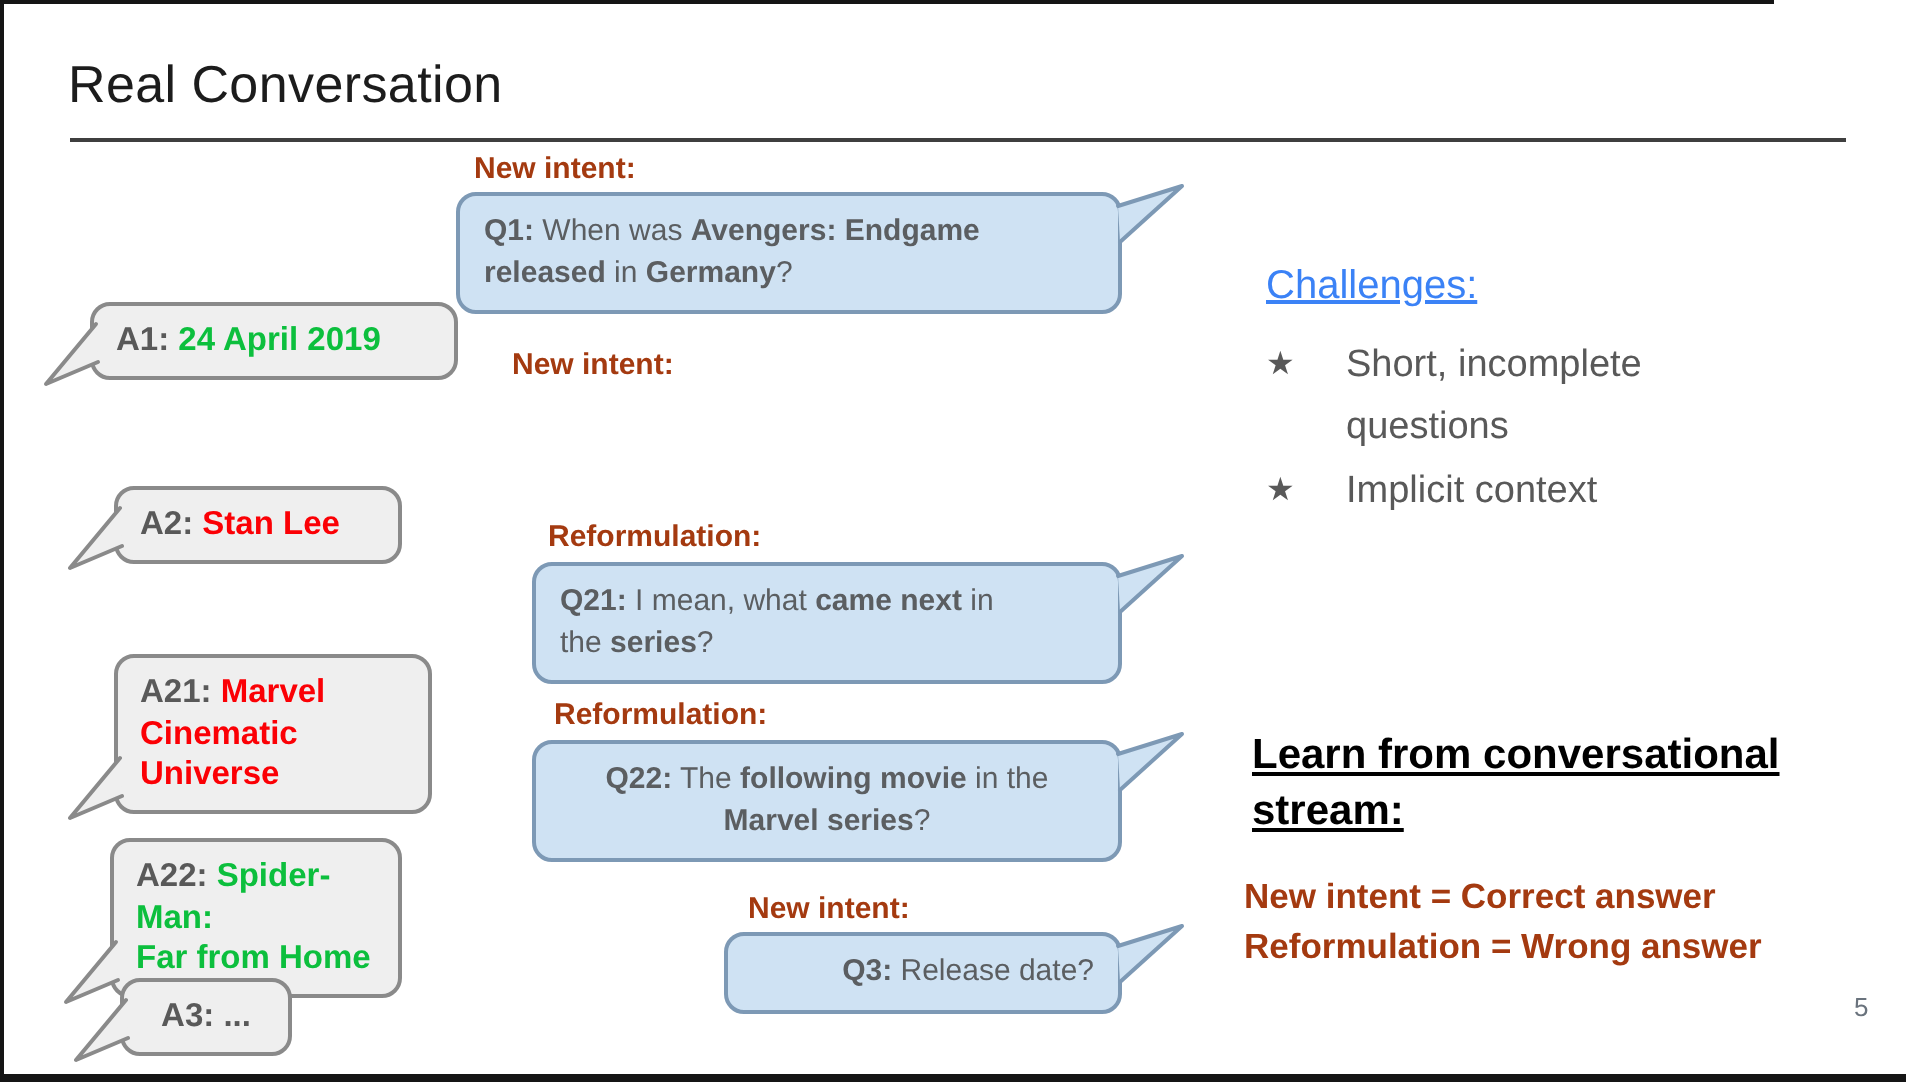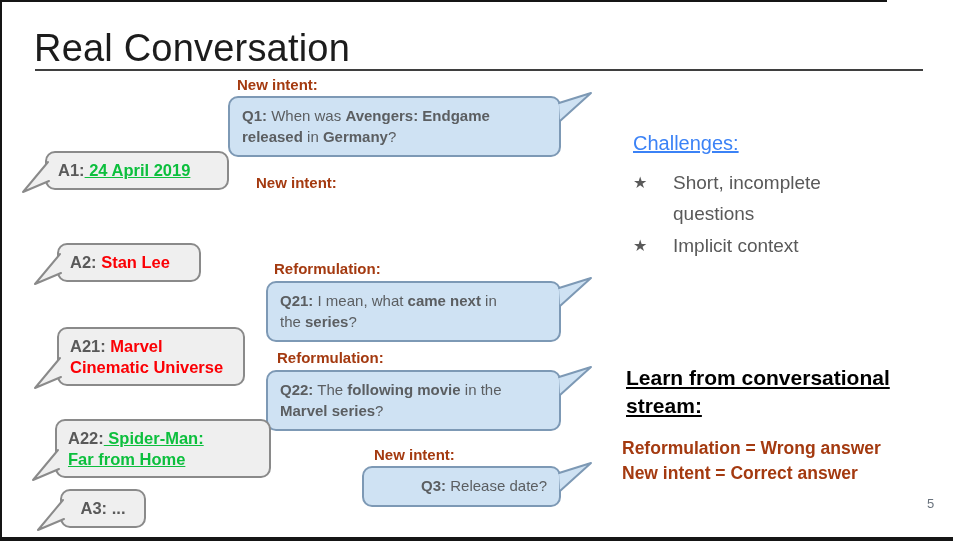--- a/index.html
+++ b/index.html
@@ -14,21 +14,21 @@
   }
   html,body{margin:0;padding:0;background:#fff;}
   #slide{
     position:relative;width:953px;height:541px;background:#ffffff;
     font-family:"Liberation Sans", sans-serif;overflow:hidden;
   }
   .border-top{position:absolute;left:0;top:0;width:887px;height:2px;background:#151515;}
   .border-left{position:absolute;left:0;top:0;width:2px;height:541px;background:#151515;}
   .border-bottom{position:absolute;left:0;top:537px;width:953px;height:4px;background:#151515;}
 
-  #title{position:absolute;left:34px;top:27px;font-size:38px;color:#1c1c1c;letter-spacing:.2px;}
+  #title{position:absolute;left:34px;top:27px;font-size:26px;color:#1c1c1c;letter-spacing:.2px;}
   #title-rule{position:absolute;left:35px;top:69px;width:888px;height:2px;background:#3f3f3f;}
 
   .intent-label{position:absolute;font-size:15px;font-weight:bold;color:var(--accent-red,#a43a10);white-space:nowrap;}
   #lbl-q1{left:237px;top:76px;}
   #lbl-q2{left:256px;top:174px;}
   #lbl-q21{left:274px;top:260px;}
   #lbl-q22{left:277px;top:349px;}
   #lbl-q3{left:374px;top:446px;}
 
   .q-bubble{
@@ -44,33 +44,33 @@
 
   .a-bubble{
     position:absolute;box-sizing:border-box;
     background:var(--bubble-answer-fill,#efefef);
     border:2px solid var(--bubble-answer-border,#8a8a8a);
     border-radius:10px;color:#595959;
     font-size:16.5px;font-weight:bold;line-height:1.25;padding:7px 11px;
   }
   .a-tail{position:absolute;left:-27px;bottom:-8px;width:31px;height:44px;overflow:visible;}
   .a-tail path{fill:var(--bubble-answer-fill,#efefef);stroke:var(--bubble-answer-border,#8a8a8a);stroke-width:2;stroke-linejoin:round;stroke-linecap:round;}
-  .green{color:var(--answer-correct,#0cbf3d);text-decoration:underline;}
+  .green{color:var(--answer-correct,#0cbf3d);}
   .red{color:var(--answer-wrong,#fb0005);}
 
   #q1{left:228px;top:96px;width:333px;}
   #q2{left:247px;top:194px;width:314px;}
   #q21{left:266px;top:281px;width:295px;}
-  #q22{left:266px;top:370px;width:295px;}
+  #q22{left:266px;top:370px;width:295px;text-align:center;}
   #q3{left:362px;top:466px;width:199px;text-align:right;}
 
   #a1{left:45px;top:151px;width:184px;}
   #a2{left:57px;top:243px;width:144px;}
-  #a21{left:57px;top:327px;width:188px;}
-  #a22{left:55px;top:419px;width:216px;}
+  #a21{left:57px;top:327px;width:159px;}
+  #a22{left:55px;top:419px;width:146px;}
   #a3{left:60px;top:489px;width:86px;text-align:center;}
 
   #challenges{position:absolute;left:633px;top:132px;width:262px;color:#595959;}
   #challenges h2{margin:0;font-size:20px;font-weight:400;text-decoration:underline;color:#3b82f6;}
   #challenges ul{list-style:none;margin:12px 0 0 0;padding:0;}
   #challenges li{display:flex;gap:18px;font-size:19px;line-height:1.65;}
   #challenges .star{flex:0 0 22px;font-size:16px;padding-top:3px;color:#595959;}
   #challenges .c-text{width:200px;}
 
   #learn{position:absolute;left:622px;top:360px;width:318px;}
@@ -174,19 +174,19 @@
       <li>
         <span class="star">★</span>
         <span class="c-text">Implicit context</span>
       </li>
     </ul>
   </div>
 
   <div id="learn">
     <h2>Learn from conversational stream:</h2>
     <div class="learn-body">
+      <div>New intent = Correct answer</div>
       <div>Reformulation = Wrong answer</div>
-      <div>New intent = Correct answer</div>
     </div>
   </div>
 
   <div id="page-number">5</div>
 </div>
 
 </body></html>

